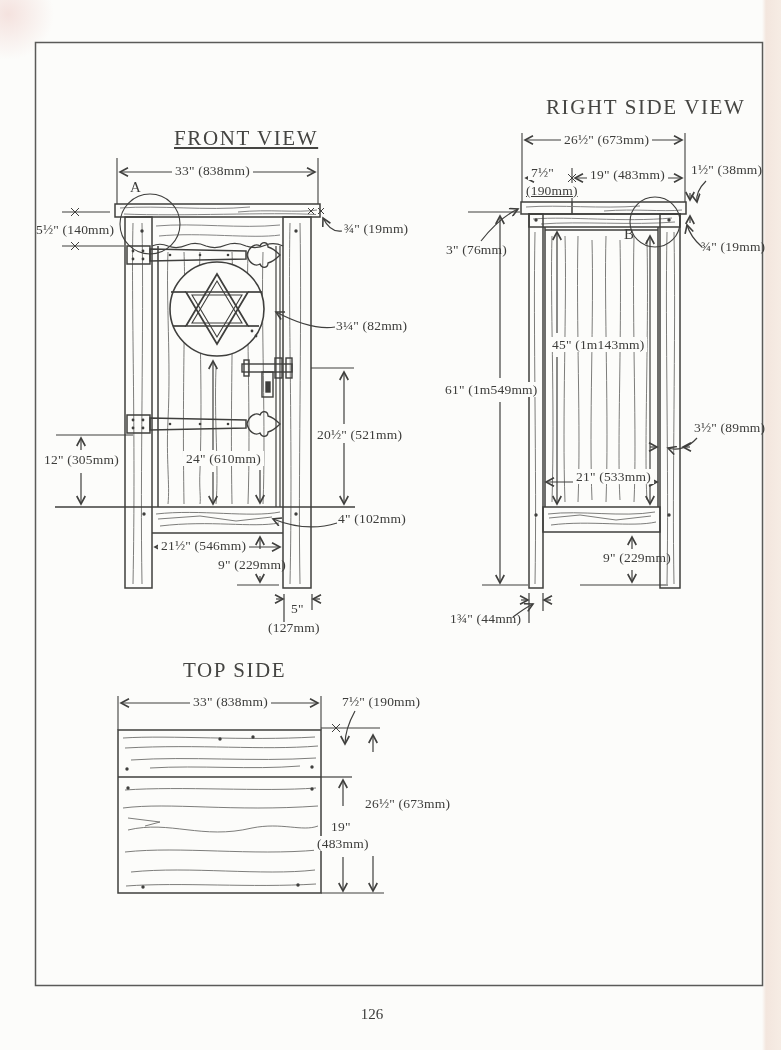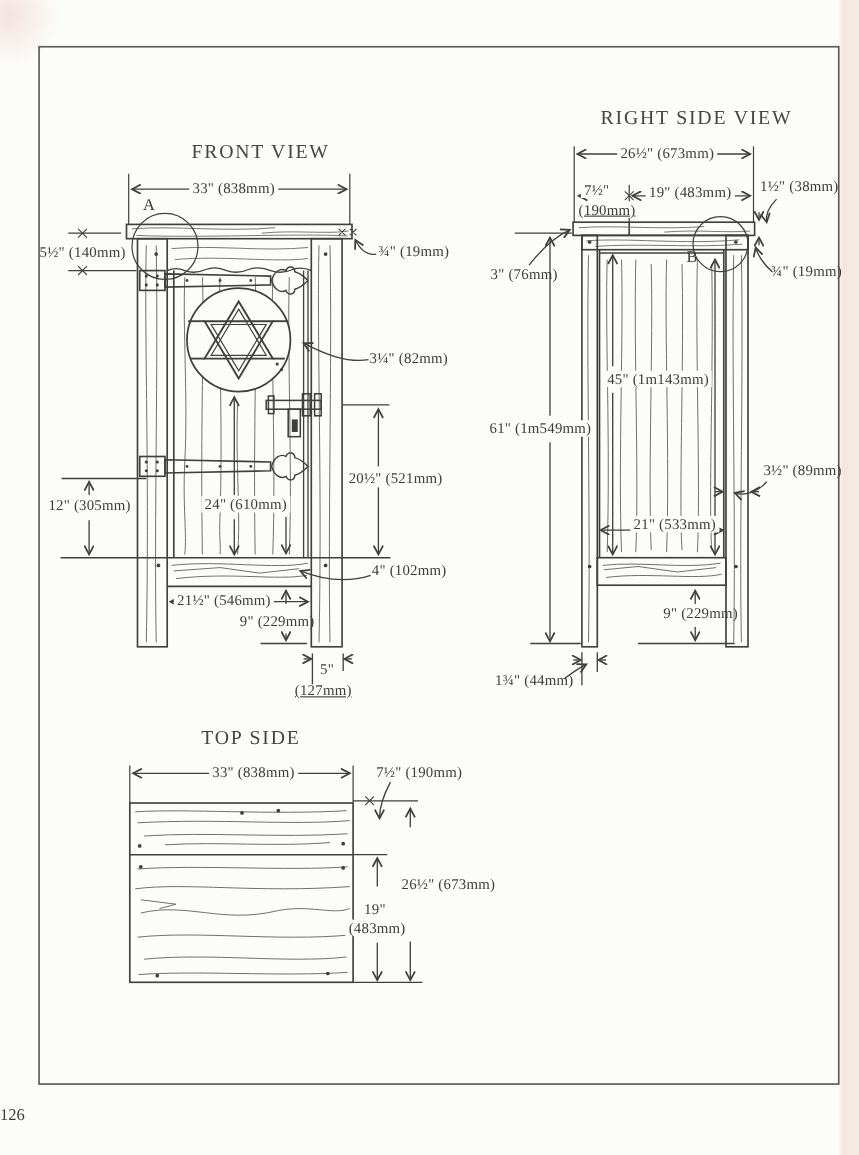--- a/index.html
+++ b/index.html
@@ -8,23 +8,23 @@
        background:#fbfbf9;}
   #page{position:absolute;inset:0;overflow:hidden;
         background:
           radial-gradient(circle at 8px 14px, rgba(238,205,200,.55) 0, rgba(238,205,200,0) 46px),
           linear-gradient(to right, rgba(246,233,226,0) 762px, #f3e6de 766px, #f6ece4 781px),
           #fcfcfa;}
   svg{position:absolute;left:0;top:0;}
   .lbl{position:absolute;font-size:13.5px;line-height:15px;color:#3c3c3a;
        white-space:nowrap;letter-spacing:.2px;}
   .bg{background:#fcfcfa;padding:0 3px;}
-  .title{font-size:18px;letter-spacing:1.6px;color:#454542;}
+  .title{font-size:21px;letter-spacing:1.6px;color:#454542;}
   .tag{font-size:15px;}
-  .pageno{position:absolute;left:0;top:1006px;width:744px;text-align:left;
+  .pageno{position:absolute;left:0;top:1006px;width:744px;text-align:center;
           font-size:15px;color:#3c3c3a;}
 </style>
 </head>
 <body>
 
 <div id="page">
 
 <svg width="781" height="1050" viewBox="0 0 781 1050">
   <defs>
     <marker id="ah" viewBox="0 0 10 9" refX="8.5" refY="4.5" markerWidth="9" markerHeight="8" orient="auto-start-reverse">
@@ -275,34 +275,34 @@
     <path d="M332,724 L340,732 M340,724 L332,732" stroke-width="1"></path>
     <line x1="321" y1="777" x2="352" y2="777"></line>
     <line x1="321" y1="893" x2="384" y2="893"></line>
     <line x1="373" y1="752" x2="373" y2="735" marker-end="url(#ah)"></line>
     <line x1="373" y1="856" x2="373" y2="891" marker-end="url(#ah)"></line>
     <line x1="343" y1="806" x2="343" y2="780" marker-end="url(#ah)"></line>
     <line x1="343" y1="857" x2="343" y2="891" marker-end="url(#ah)"></line>
   </g>
 </svg>
 
-<div class="lbl title" style="left:174px;top:131px;">FRONT VIEW</div>
+<div class="lbl title" style="left:174px;top:131px;text-decoration:underline;">FRONT VIEW</div>
 <div class="lbl bg" style="left:172px;top:163px;">33" (838mm)</div>
 <div class="lbl tag" style="left:130px;top:180px;">A</div>
 <div class="lbl" style="left:36px;top:222px;">5½" (140mm)</div>
 <div class="lbl" style="left:344px;top:221px;">¾" (19mm)</div>
 <div class="lbl" style="left:336px;top:318px;">3¼" (82mm)</div>
 <div class="lbl" style="left:317px;top:427px;">20½" (521mm)</div>
 <div class="lbl bg" style="left:41px;top:452px;">12" (305mm)</div>
 <div class="lbl bg" style="left:183px;top:451px;">24" (610mm)</div>
 <div class="lbl" style="left:338px;top:511px;">4" (102mm)</div>
 <div class="lbl bg" style="left:158px;top:538px;">21½" (546mm)</div>
 <div class="lbl" style="left:218px;top:557px;">9" (229mm)</div>
 <div class="lbl" style="left:291px;top:601px;">5"</div>
-<div class="lbl" style="left:268px;top:620px;text-decoration:underline;">(127mm)</div>
+<div class="lbl" style="left:268px;top:620px;">(127mm)</div>
 
 <div class="lbl title" style="left:546px;top:100px;">RIGHT SIDE VIEW</div>
 <div class="lbl bg" style="left:561px;top:132px;">26½" (673mm)</div>
 <div class="lbl bg" style="left:528px;top:165px;">7½"</div>
 <div class="lbl bg" style="left:523px;top:183px;text-decoration:underline;">(190mm)</div>
 <div class="lbl bg" style="left:587px;top:167px;">19" (483mm)</div>
 <div class="lbl" style="left:691px;top:162px;">1½" (38mm)</div>
 <div class="lbl" style="left:446px;top:242px;">3" (76mm)</div>
 <div class="lbl" style="left:701px;top:239px;">¾" (19mm)</div>
 <div class="lbl tag" style="left:624px;top:227px;">B</div>

